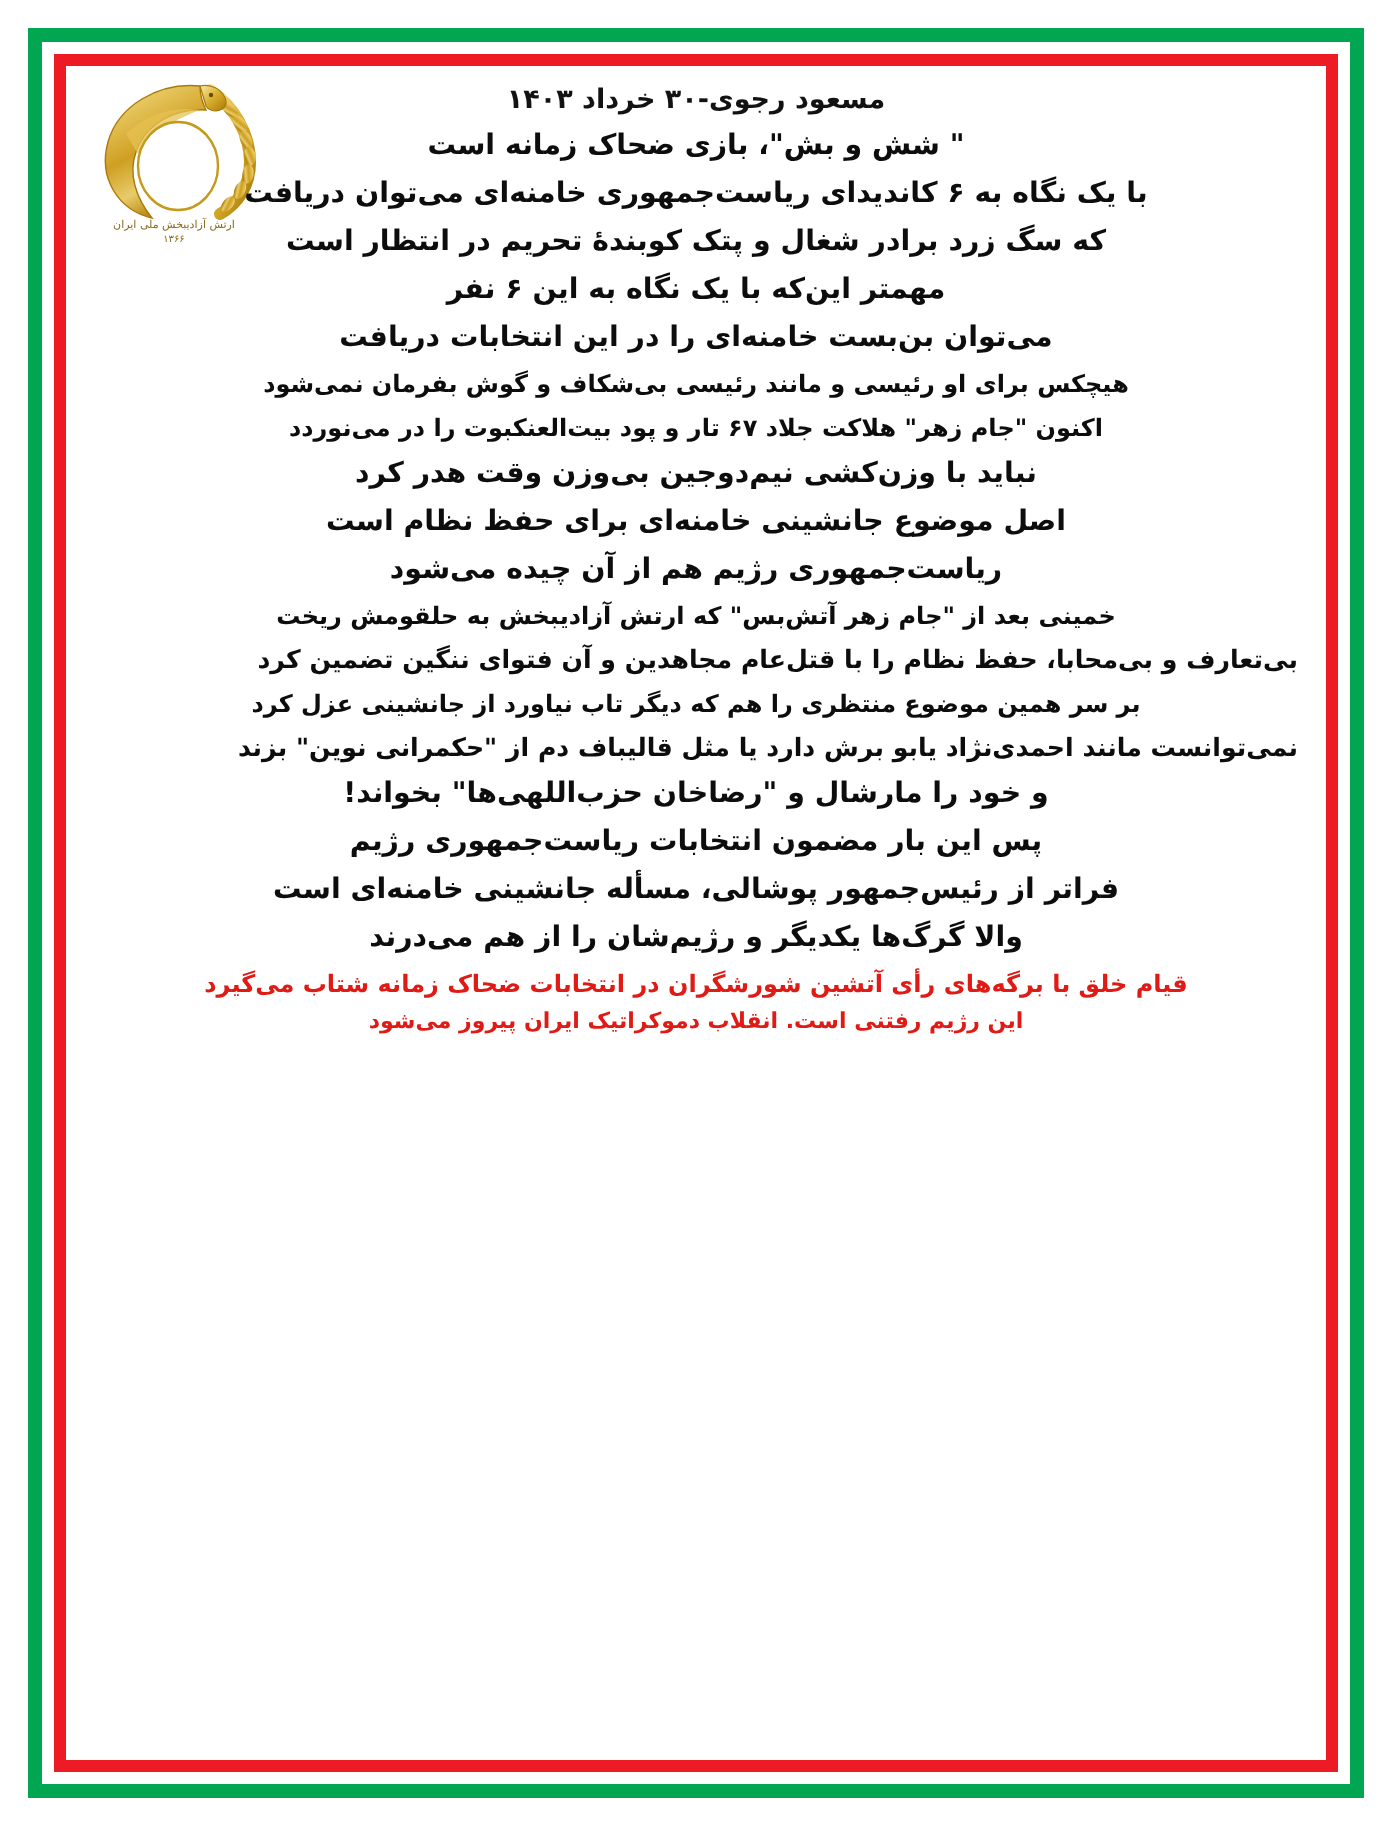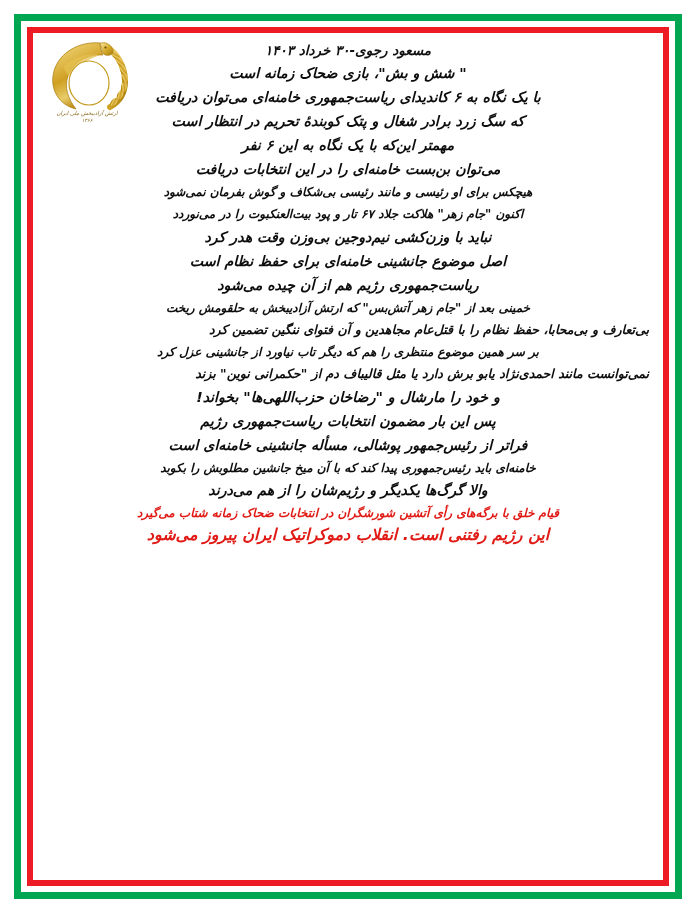--- a/index.html
+++ b/index.html
@@ -10,21 +10,20 @@
     font-family:"DejaVu Sans","Liberation Sans",sans-serif;
     overflow:hidden;
   }
   
   #poster{
     position:relative;
     width:696px;height:913px;
     box-sizing:border-box;
     background:#ffffff;
     padding:14px;
-    font-style:italic;
   }
   #frame-green{
     position:absolute;
     left:14px;top:14px;right:14px;bottom:14px;
     border:7px solid #00a651;
     box-sizing:border-box;
   }
   #frame-white{
     position:absolute;
     left:21px;top:21px;right:21px;bottom:21px;
@@ -91,21 +90,21 @@
     color:#e01b16;
     margin-bottom:9px;
     letter-spacing:0px;
   }
   .body-line{
     font-size:14.2px;
     color:#0d0d0d;
     margin-bottom:9.1px;
   }
   .closing{
-    font-size:16px;
+    font-size:11px;
     color:#e01b16;
     margin-bottom:7px;
   }
   .tight{font-size:12px;}
   .tighter{font-size:12.6px;text-align:right;}
 </style>
 </head>
 <body>
 
 <div id="poster">
@@ -180,21 +179,20 @@
       <div class="line body-line">نباید با وزن‌کشی نیم‌دوجین بی‌وزن وقت هدر کرد</div>
       <div class="line body-line">اصل موضوع جانشینی خامنه‌ای برای حفظ نظام است</div>
       <div class="line body-line">ریاست‌جمهوری رژیم هم از آن چیده می‌شود</div>
       <div class="line body-line tight">خمینی بعد از "جام زهر آتش‌بس" که ارتش آزادیبخش به حلقومش ریخت</div>
       <div class="line body-line tighter">بی‌تعارف و بی‌محابا، حفظ نظام را با قتل‌عام مجاهدین و آن فتوای ننگین تضمین کرد</div>
       <div class="line body-line tight">بر سر همین موضوع منتظری را هم که دیگر تاب نیاورد از جانشینی عزل کرد</div>
       <div class="line body-line tighter">نمی‌توانست مانند احمدی‌نژاد یابو برش دارد یا مثل قالیباف دم از "حکمرانی نوین" بزند</div>
       <div class="line body-line">و خود را مارشال و "رضاخان حزب‌اللهی‌ها" بخواند!</div>
       <div class="line body-line">پس این بار مضمون انتخابات ریاست‌جمهوری رژیم</div>
       <div class="line body-line">فراتر از رئیس‌جمهور پوشالی، مسأله جانشینی خامنه‌ای است</div>
-      <div class="line body-line tight">خامنه‌ای باید رئیس‌جمهوری پیدا کند که با آن میخ جانشین مطلوبش را بکوبد</div>
       <div class="line body-line">والا گرگ‌ها یکدیگر و رژیم‌شان را از هم می‌درند</div>
 
       <div class="line closing tight">قیام خلق با برگه‌های رأی آتشین شورشگران در انتخابات ضحاک زمانه شتاب می‌گیرد</div>
       <div class="line closing">این رژیم رفتنی است. انقلاب دموکراتیک ایران پیروز می‌شود</div>
 
     </div>
   </div>
 </div>
 
 </body></html>

